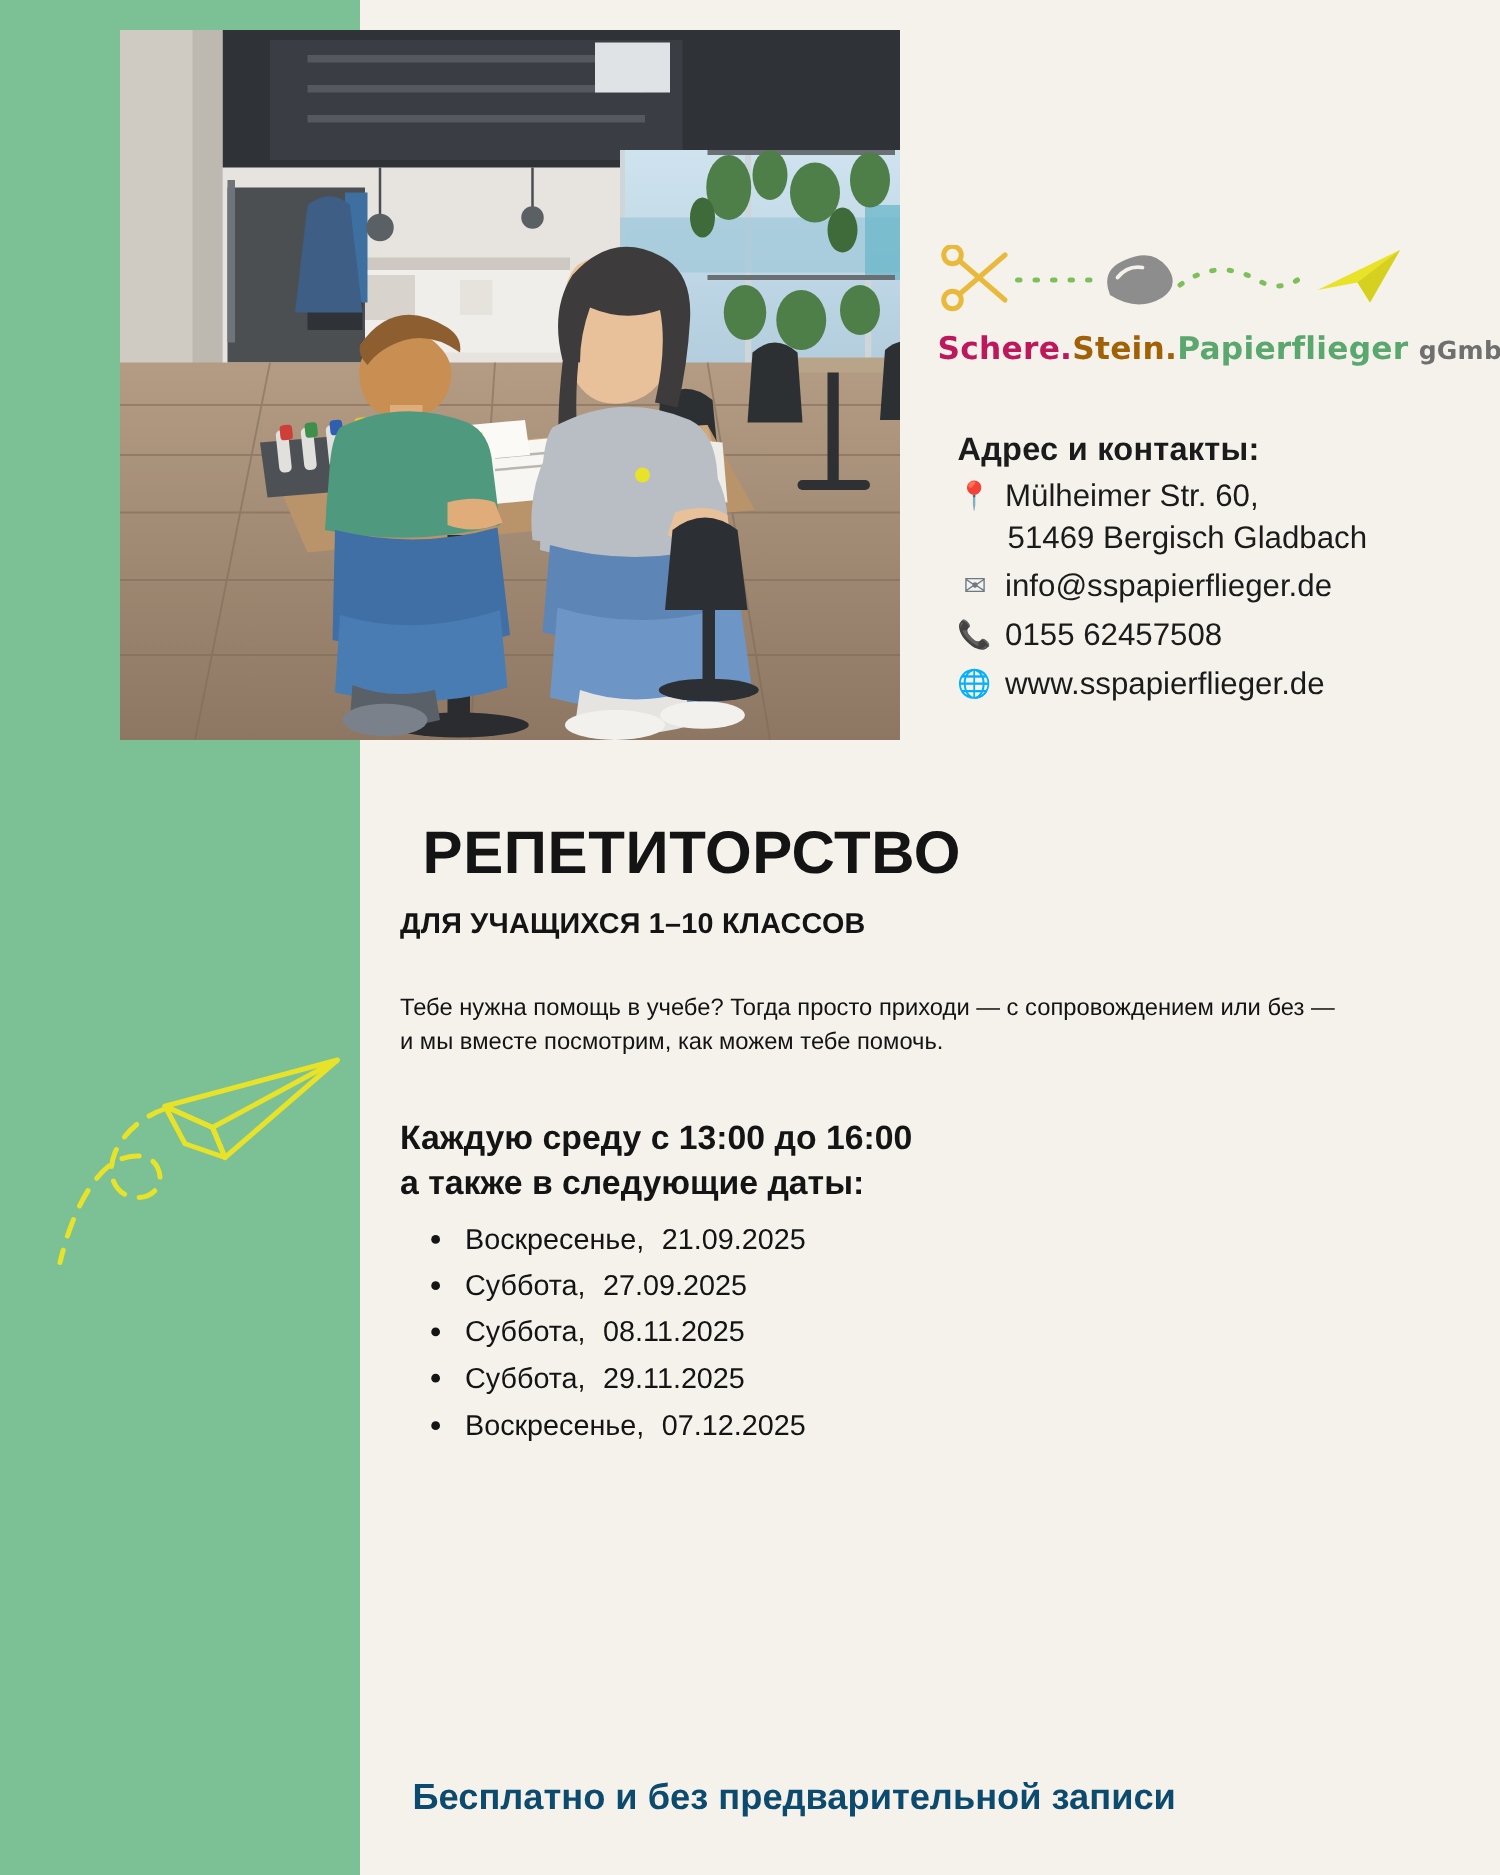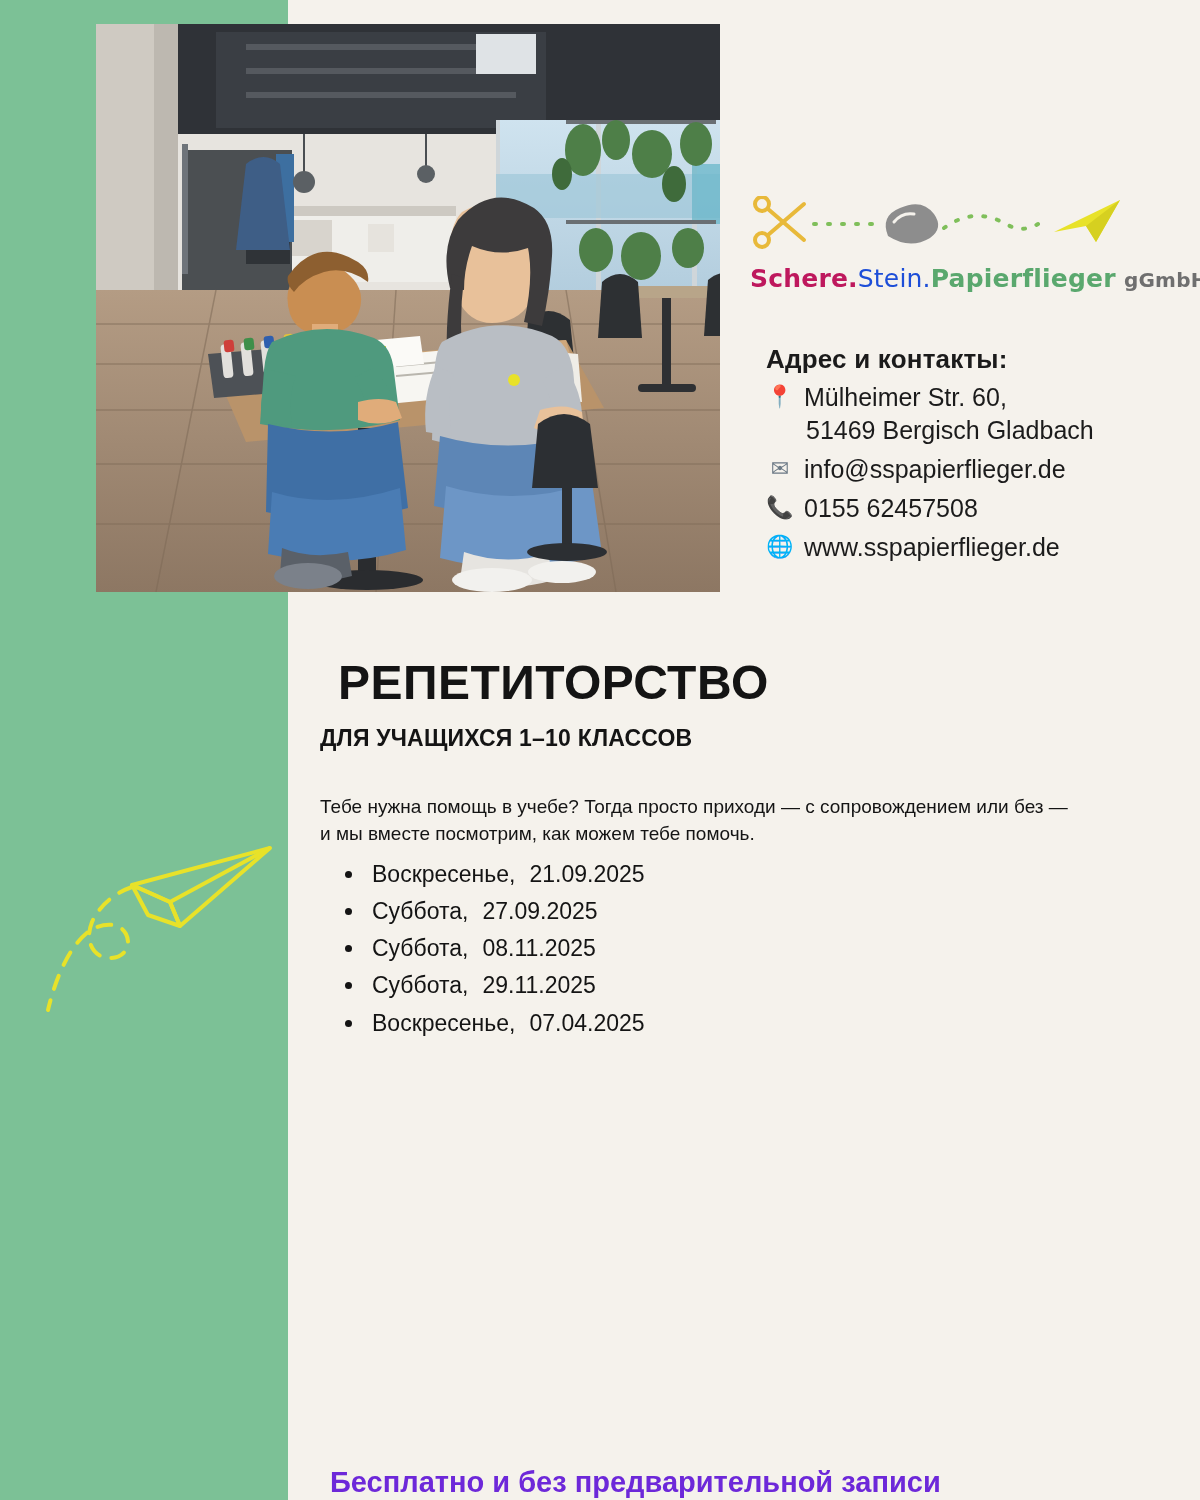--- a/index.html
+++ b/index.html
@@ -50,21 +50,21 @@
   .logo-word {
     position: absolute;
     left: 2px;
     top: 68px;
     font-family: "DejaVu Sans", sans-serif;
     font-size: 25px;
     letter-spacing: .2px;
     white-space: nowrap;
   }
   .logo-word .sc { color: #be185d; font-weight: 700; }
-  .logo-word .st { color: #1d4ed8; font-weight: 400; }
+  .logo-word .st { color: #a16207; font-weight: 700; }
   .logo-word .pf { color: #5aa86e; font-weight: 700; }
   .logo-word .gm { color: #6f6f6f; font-weight: 700; font-size: 20px; }
 
   
   .contacts {
     position: absolute;
     left: 766px;
     top: 344px;
     width: 420px;
     color: #1b1b1b;
@@ -149,22 +149,21 @@
     font-size: 27px;
     font-weight: 700;
     margin: 6px 0 0 0;
   }
   .footer-note {
     position: absolute;
     left: 330px;
     top: 1422px;
     font-size: 29px;
     font-weight: 700;
-    color: #6d28d9;
-    margin-top: 44px;
+    color: #0c4a6e;
   }
 
   
   .doodle {
     position: absolute;
     left: 20px;
     top: 830px;
     width: 260px;
     height: 230px;
   }
@@ -399,34 +398,38 @@
         <span>www.sspapierflieger.de</span>
       </div>
   </div>
 </div>
 
 <div class="content">
   <h1 class="title">РЕПЕТИТОРСТВО</h1>
   <h2 class="subtitle">ДЛЯ УЧАЩИХСЯ 1–10 КЛАССОВ</h2>
   <p class="lead">Тебе нужна помощь в учебе? Тогда просто приходи — с сопровождением или без — и мы вместе посмотрим, как можем тебе помочь.</p>
 
+  <p class="schedule-head">
+    <span>Каждую среду с 13:00 до 16:00</span>
+    <span class="l2">а также в следующие даты:</span>
+  </p>
 
   <ul class="dates">
     <li>
       <span class="day">Воскресенье,</span><span class="dt">21.09.2025</span>
     </li>
     <li>
       <span class="day">Суббота,</span><span class="dt">27.09.2025</span>
     </li>
     <li>
       <span class="day">Суббота,</span><span class="dt">08.11.2025</span>
     </li>
     <li>
       <span class="day">Суббота,</span><span class="dt">29.11.2025</span>
     </li>
     <li>
-      <span class="day">Воскресенье,</span><span class="dt">07.04.2025</span>
+      <span class="day">Воскресенье,</span><span class="dt">07.12.2025</span>
     </li>
   </ul>
 
 </div>
 
 <div class="footer-note">Бесплатно и без предварительной записи</div>
 
 </body></html>

